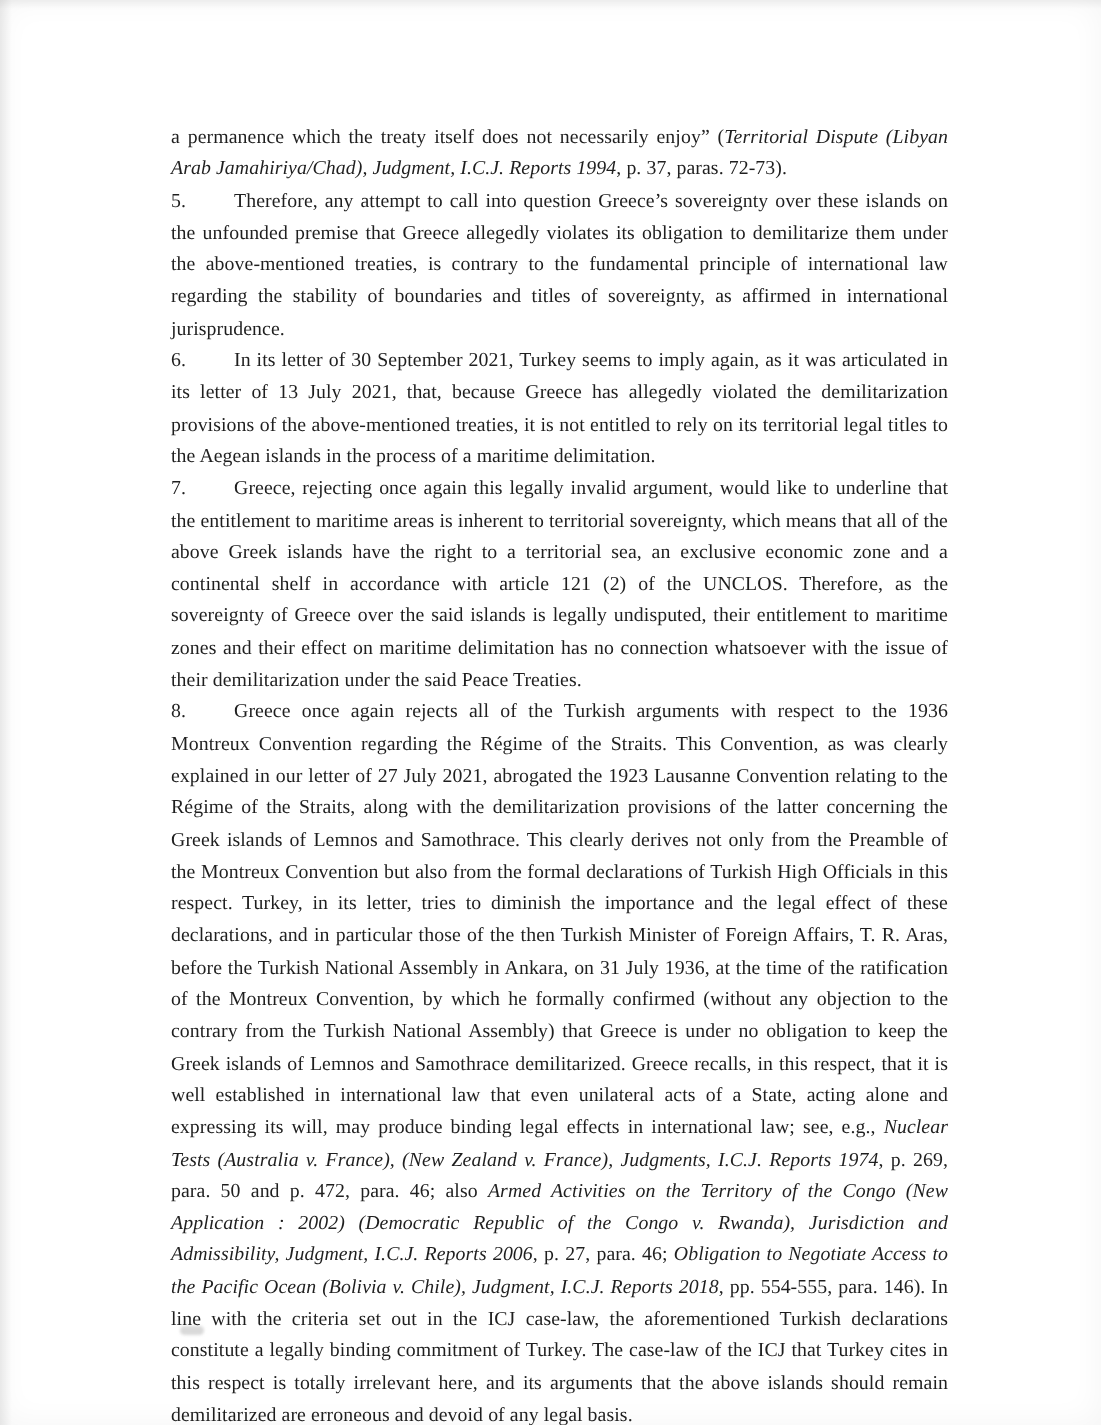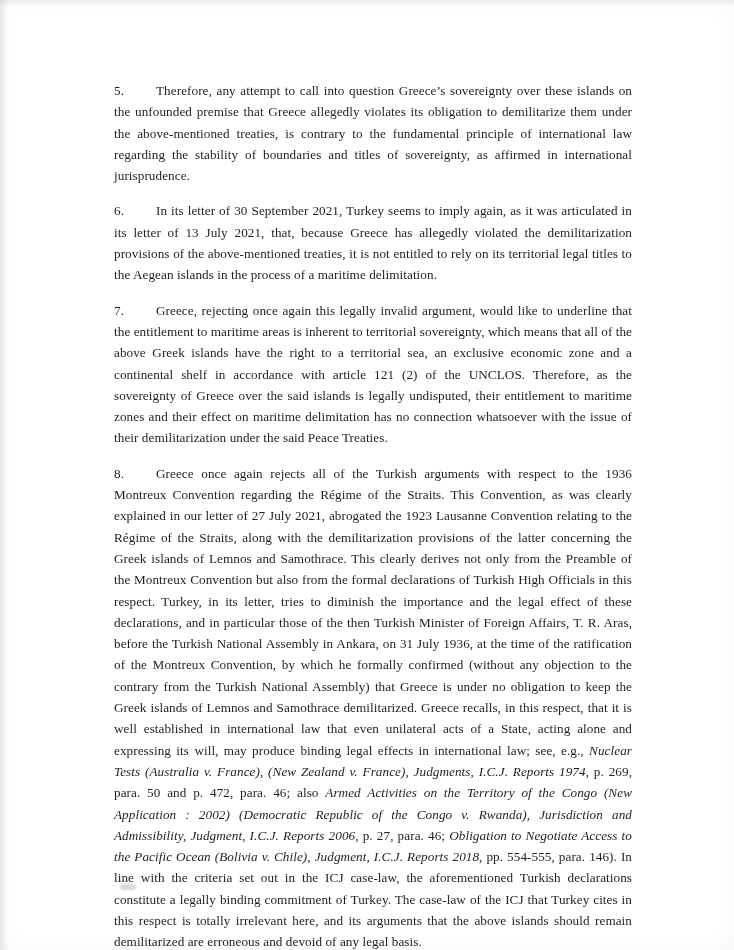--- a/index.html
+++ b/index.html
@@ -32,21 +32,20 @@
   }
   p.para {
     margin: 0 0 0 0;
     text-align: justify;
     font-size: 13.2px;
     line-height: 21.3px;
     color: #1f1f1f;
     letter-spacing: 0.06px;
   }
   p.para + p.para {
-    margin-top: 14px;
   }
   .num {
     display: inline-block;
     width: 42px;
   }
   .ital {
     font-style: italic;
   }
   .smudge {
     position: absolute;
@@ -72,20 +71,21 @@
   }
 </style>
 </head>
 <body>
 
 <div id="page">
   <div class="edge-left"></div>
   <div class="edge-top"></div>
 
   <div class="doc-body" id="doc-body">
+      <p class="para"><span>a permanence which the treaty itself does not necessarily enjoy” (</span><span class="ital">Territorial Dispute (Libyan Arab Jamahiriya/Chad), Judgment, I.C.J. Reports 1994</span><span>, p. 37, paras. 72-73).</span></p>
       <p class="para"><span class="num">5.</span><span>Therefore, any attempt to call into question Greece’s sovereignty over these islands on the unfounded premise that Greece allegedly violates its obligation to demilitarize them under the above-mentioned treaties, is contrary to the fundamental principle of international law regarding the stability of boundaries and titles of sovereignty, as affirmed in international jurisprudence.</span></p>
       <p class="para"><span class="num">6.</span><span>In its letter of 30 September 2021, Turkey seems to imply again, as it was articulated in its letter of 13 July 2021, that, because Greece has allegedly violated the demilitarization provisions of the above-mentioned treaties, it is not entitled to rely on its territorial legal titles to the Aegean islands in the process of a maritime delimitation.</span></p>
       <p class="para"><span class="num">7.</span><span>Greece, rejecting once again this legally invalid argument, would like to underline that the entitlement to maritime areas is inherent to territorial sovereignty, which means that all of the above Greek islands have the right to a territorial sea, an exclusive economic zone and a continental shelf in accordance with article 121 (2) of the UNCLOS. Therefore, as the sovereignty of Greece over the said islands is legally undisputed, their entitlement to maritime zones and their effect on maritime delimitation has no connection whatsoever with the issue of their demilitarization under the said Peace Treaties.</span></p>
       <p class="para"><span class="num">8.</span><span>Greece once again rejects all of the Turkish arguments with respect to the 1936 Montreux Convention regarding the Régime of the Straits. This Convention, as was clearly explained in our letter of 27 July 2021, abrogated the 1923 Lausanne Convention relating to the Régime of the Straits, along with the demilitarization provisions of the latter concerning the Greek islands of Lemnos and Samothrace. This clearly derives not only from the Preamble of the Montreux Convention but also from the formal declarations of Turkish High Officials in this respect. Turkey, in its letter, tries to diminish the importance and the legal effect of these declarations, and in particular those of the then Turkish Minister of Foreign Affairs, T. R. Aras, before the Turkish National Assembly in Ankara, on 31 July 1936, at the time of the ratification of the Montreux Convention, by which he formally confirmed (without any objection to the contrary from the Turkish National Assembly) that Greece is under no obligation to keep the Greek islands of Lemnos and Samothrace demilitarized. Greece recalls, in this respect, that it is well established in international law that even unilateral acts of a State, acting alone and expressing its will, may produce binding legal effects in international law; see, e.g., </span><span class="ital">Nuclear Tests (Australia v. France), (New Zealand v. France), Judgments, I.C.J. Reports 1974</span><span>, p. 269, para. 50 and p. 472, para. 46; also </span><span class="ital">Armed Activities on the Territory of the Congo (New Application : 2002) (Democratic Republic of the Congo v. Rwanda), Jurisdiction and Admissibility, Judgment, I.C.J. Reports 2006</span><span>, p. 27, para. 46; </span><span class="ital">Obligation to Negotiate Access to the Pacific Ocean (Bolivia v. Chile), Judgment, I.C.J. Reports 2018</span><span>, pp. 554-555, para. 146). In line with the criteria set out in the ICJ case-law, the aforementioned Turkish declarations constitute a legally binding commitment of Turkey. The case-law of the ICJ that Turkey cites in this respect is totally irrelevant here, and its arguments that the above islands should remain demilitarized are erroneous and devoid of any legal basis.</span></p>
     </div>
 
   <div class="smudge"></div>
 </div>
 
 </body></html>

